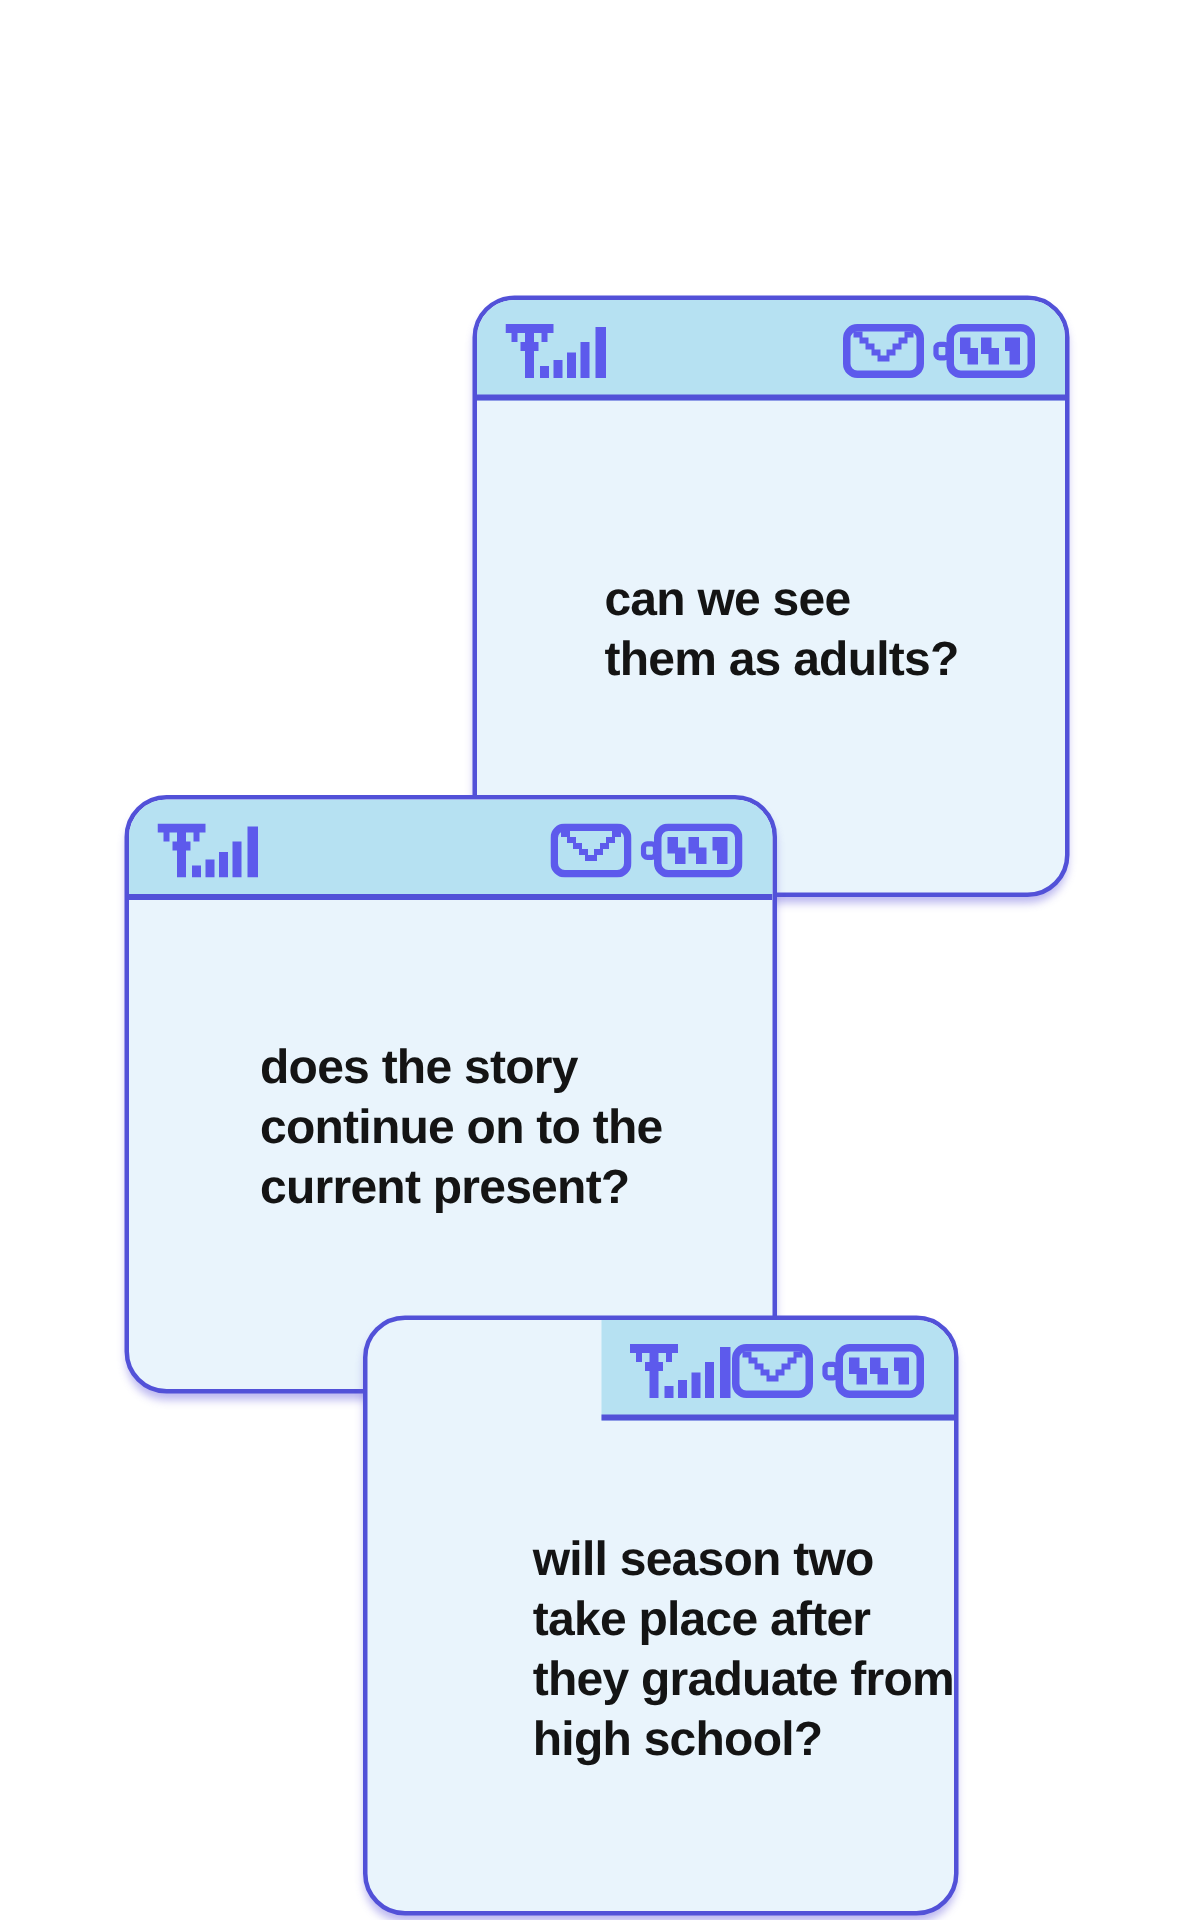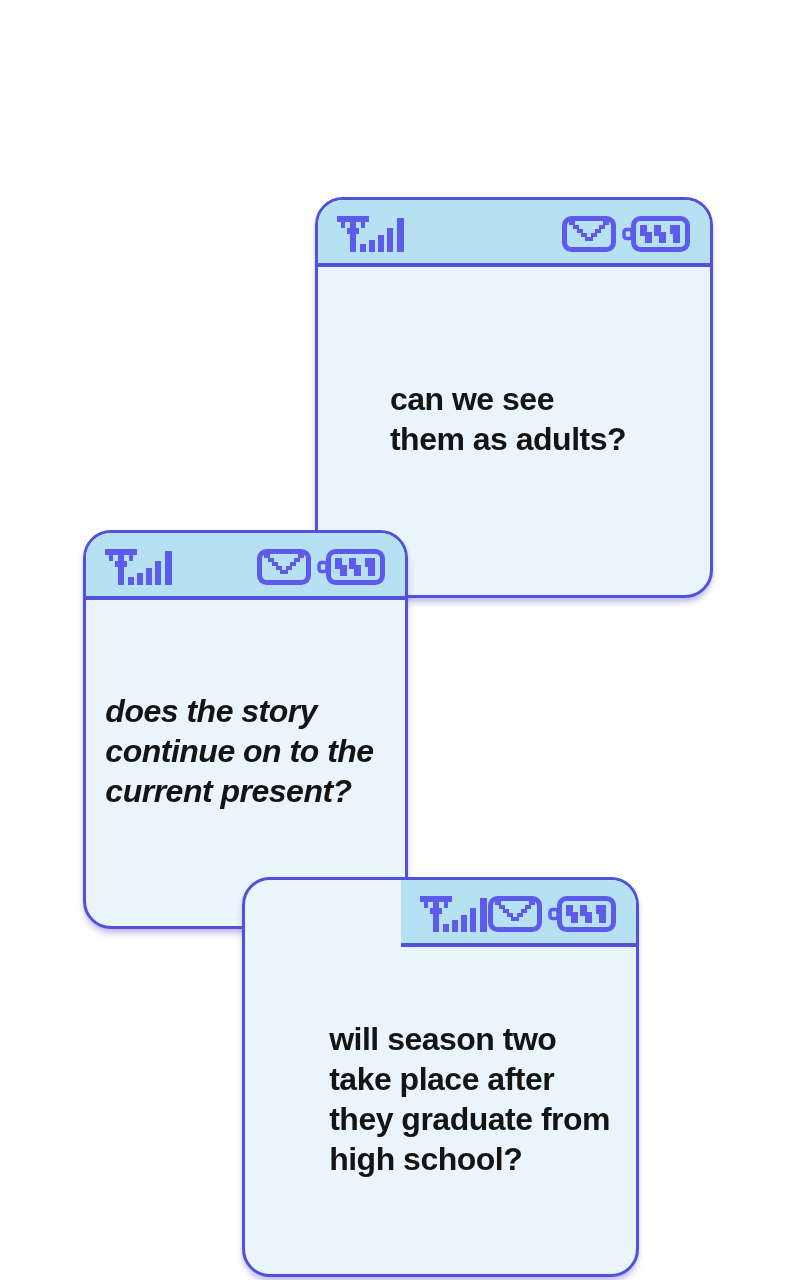--- a/index.html
+++ b/index.html
@@ -20,36 +20,36 @@
   .window{
     position:absolute;
     background:var(--body-bg);
     border:3px solid var(--border-color);
     border-radius:28px;
     overflow:hidden;
     display:flex;flex-direction:column;
     box-shadow:0 5px 6px -1px rgba(106,97,222,0.45);
   }
   .w1{left:315px;top:197px;width:398px;height:401px;z-index:1;}
-  .w2{left:83px;top:530px;width:325px;height:399px;z-index:2;font-style:italic;}
+  .w2{left:83px;top:530px;width:435px;height:399px;z-index:2;}
   .w3{left:242px;top:877px;width:397px;height:400px;z-index:3;align-items:flex-end;}
   .header{
     flex:none;height:67px;
     background:var(--header-bg);
     border-bottom:4px solid var(--border-color);
     display:flex;align-items:center;
     padding:5px 20px 0 19px;
   }
   .spacer{flex:1;}
   .icon{display:block;color:var(--icon-color);}
   .icon svg{display:block;}
   .icon + .icon{margin-left:6px;}
   .body{
     flex:1;display:flex;align-items:center;justify-content:center;
-    padding:0 26px 24px 14px;
+    padding:0 0 24px 14px;
   }
   .message{
     margin:0;
     white-space:pre-line;
     font-size:32px;line-height:40px;font-weight:600;
     letter-spacing:-0.5px;
     color:var(--text-color);
     text-align:left;
   }
   .defs{position:absolute;width:0;height:0;overflow:hidden;}

